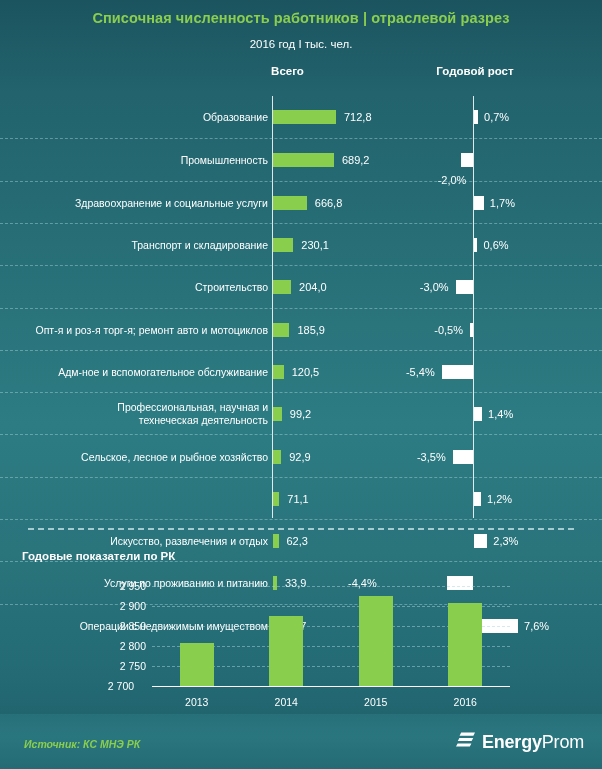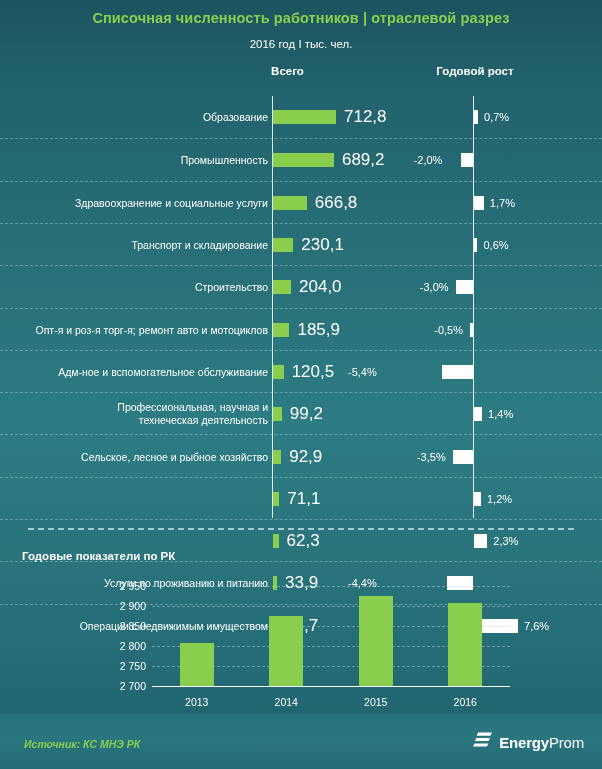--- a/index.html
+++ b/index.html
@@ -98,21 +98,21 @@
   .bar-total {
     position: absolute;
     height: 14px;
     background: #8ace4e;
     top: 50%;
     transform: translateY(-50%);
     left: 273px;
   }
   .val-total {
     position: absolute;
-    font-size: 17px;
+    font-size: 11px;
     color: #ffffff;
     top: 50%;
     transform: translateY(-50%);
     white-space: nowrap;
   }
   .bar-growth {
     position: absolute;
     height: 14px;
     background: #ffffff;
     top: 50%;
@@ -211,21 +211,21 @@
   }
   .logo {
     position: absolute;
     right: 18px;
     top: 732px;
     display: flex;
     align-items: center;
     gap: 6px;
   }
   .logo-text {
-    font-size: 15px;
+    font-size: 18px;
     color: #ffffff;
     letter-spacing: -.2px;
   }
   .logo-text b { font-weight: bold; }
   .logo-text span { font-weight: normal; }
 </style>
 </head>
 <body>
 
 <div id="infographic">
@@ -245,21 +245,21 @@
           <div class="bar-total" style="width: 63.0115px;"></div>
           <div class="val-total" style="left: 344.012px;">712,8</div>
           <div class="bar-growth" style="width: 4.06px; left: 474px;"></div>
           <div class="val-growth" style="left: 484.06px;">0,7%</div>
         </div>
         <div class="row" style="top: 42.3px; height: 42.3px;">
           <div class="row-label">Промышленность</div>
           <div class="bar-total" style="width: 60.9253px;"></div>
           <div class="val-total" style="left: 341.925px;">689,2</div>
           <div class="bar-growth" style="width: 11.6px; left: 461.4px;"></div>
-          <div class="val-growth" style="left: 328px; width: 114.4px; text-align: right;">-2,0%</div>
+          <div class="val-growth" style="left: 352px; width: 114.4px; text-align: right; margin-top: 20px;">-2,0%</div>
         </div>
         <div class="row" style="top: 84.6px; height: 42.3px;">
           <div class="row-label">Здравоохранение и социальные услуги</div>
           <div class="bar-total" style="width: 33.7688px;"></div>
           <div class="val-total" style="left: 314.769px;">666,8</div>
           <div class="bar-growth" style="width: 9.86px; left: 474px;"></div>
           <div class="val-growth" style="left: 489.86px;">1,7%</div>
         </div>
         <div class="row" style="top: 126.9px; height: 42.3px;">
           <div class="row-label">Транспорт и складирование</div>
@@ -280,21 +280,21 @@
           <div class="bar-total" style="width: 16.4336px;"></div>
           <div class="val-total" style="left: 297.434px;">185,9</div>
           <div class="bar-growth" style="width: 3px; left: 470px;"></div>
           <div class="val-growth" style="left: 340px; width: 123px; text-align: right;">-0,5%</div>
         </div>
         <div class="row" style="top: 253.8px; height: 42.3px;">
           <div class="row-label">Адм-ное и вспомогательное обслуживание</div>
           <div class="bar-total" style="width: 10.6522px;"></div>
           <div class="val-total" style="left: 291.652px;">120,5</div>
           <div class="bar-growth" style="width: 31.32px; left: 441.68px;"></div>
-          <div class="val-growth" style="left: 348px; width: 94.68px; ">-5,4%</div>
+          <div class="val-growth" style="left: 340px; width: 94.68px; text-align: right;">-5,4%</div>
         </div>
         <div class="row" style="top: 296.1px; height: 42.3px;">
           <div class="row-label">Профессиональная, научная и<br>технеческая деятельность</div>
           <div class="bar-total" style="width: 8.76928px;"></div>
           <div class="val-total" style="left: 289.769px;">99,2</div>
           <div class="bar-growth" style="width: 8.12px; left: 474px;"></div>
           <div class="val-growth" style="left: 488.12px;">1,4%</div>
         </div>
         <div class="row" style="top: 338.4px; height: 42.3px;">
           <div class="row-label">Сельское, лесное и рыбное хозяйство</div>
@@ -303,20 +303,21 @@
           <div class="bar-growth" style="width: 20.3px; left: 452.7px;"></div>
           <div class="val-growth" style="left: 340px; width: 105.7px; text-align: right;">-3,5%</div>
         </div>
         <div class="row" style="top: 380.7px; height: 42.3px;">
           <div class="bar-total" style="width: 6.28524px;"></div>
           <div class="val-total" style="left: 287.285px;">71,1</div>
           <div class="bar-growth" style="width: 6.96px; left: 474px;"></div>
           <div class="val-growth" style="left: 486.96px;">1,2%</div>
         </div>
         <div class="row" style="top: 423px; height: 42.3px;">
+          <div class="row-label">Искусство, развлечения и отдых</div>
           <div class="bar-total" style="width: 5.50732px;"></div>
           <div class="val-total" style="left: 286.507px;">62,3</div>
           <div class="bar-growth" style="width: 13.34px; left: 474px;"></div>
           <div class="val-growth" style="left: 493.34px;">2,3%</div>
         </div>
         <div class="row" style="top: 465.3px; height: 42.3px;">
           <div class="row-label">Услуги по проживанию и питанию</div>
           <div class="bar-total" style="width: 4px;"></div>
           <div class="val-total" style="left: 285px;">33,9</div>
           <div class="bar-growth" style="width: 25.52px; left: 447.48px;"></div>
@@ -340,21 +341,21 @@
         <div class="grid-line" style="top: 6px;"></div>
         <div class="y-tick" style="top: 6px;">2 950</div>
         <div class="grid-line" style="top: 26px;"></div>
         <div class="y-tick" style="top: 26px;">2 900</div>
         <div class="grid-line" style="top: 46px;"></div>
         <div class="y-tick" style="top: 46px;">2 850</div>
         <div class="grid-line" style="top: 66px;"></div>
         <div class="y-tick" style="top: 66px;">2 800</div>
         <div class="grid-line" style="top: 86px;"></div>
         <div class="y-tick" style="top: 86px;">2 750</div>
-        <div class="y-tick" style="top: 106px;">2 700</div>
+        <div class="y-tick" style="top: 106px; text-align: center;">2 700</div>
         <div class="bcol" style="height: 42.8px; left: 179.75px;"></div>
         <div class="x-tick" style="left: 161.75px;">2013</div>
         <div class="bcol" style="height: 70.4px; left: 269.25px;"></div>
         <div class="x-tick" style="left: 251.25px;">2014</div>
         <div class="bcol" style="height: 90px; left: 358.75px;"></div>
         <div class="x-tick" style="left: 340.75px;">2015</div>
         <div class="bcol" style="height: 82.8px; left: 448.25px;"></div>
         <div class="x-tick" style="left: 430.25px;">2016</div>
       </div>
     <div class="base-line"></div>

